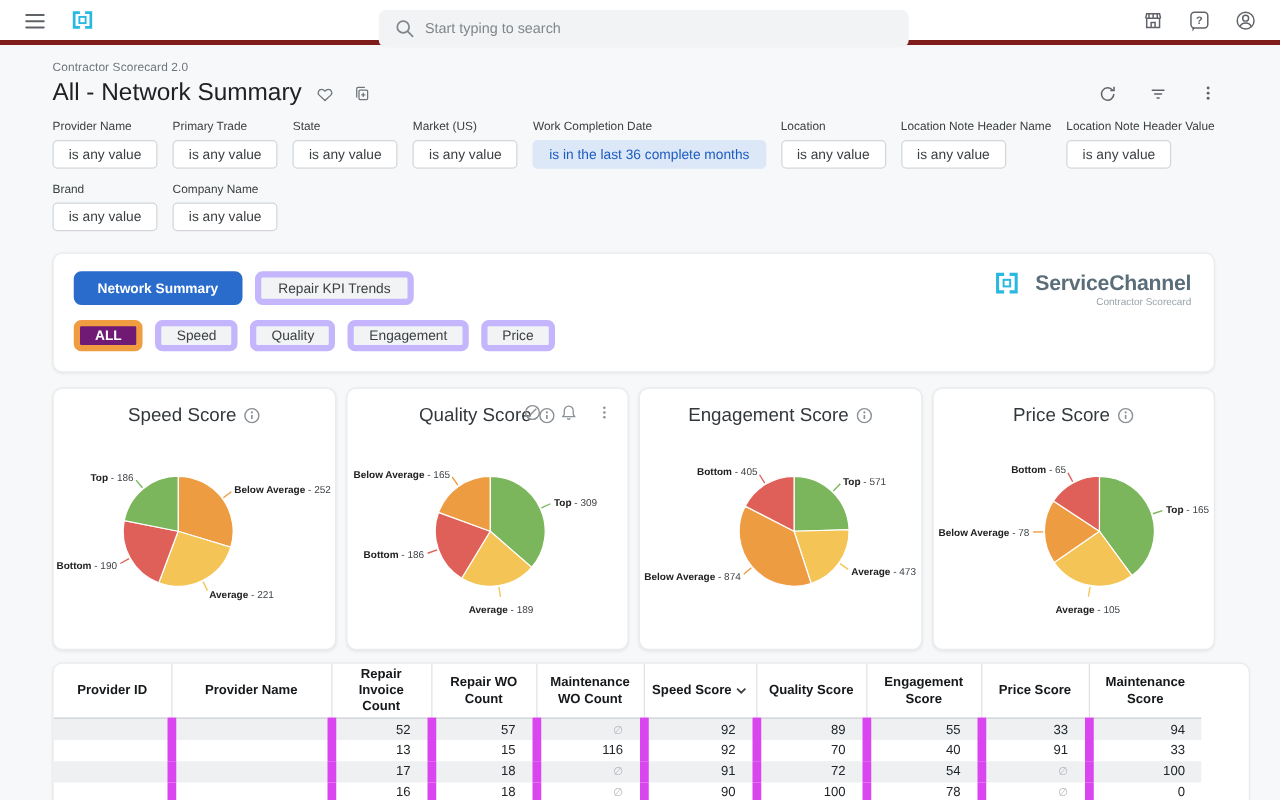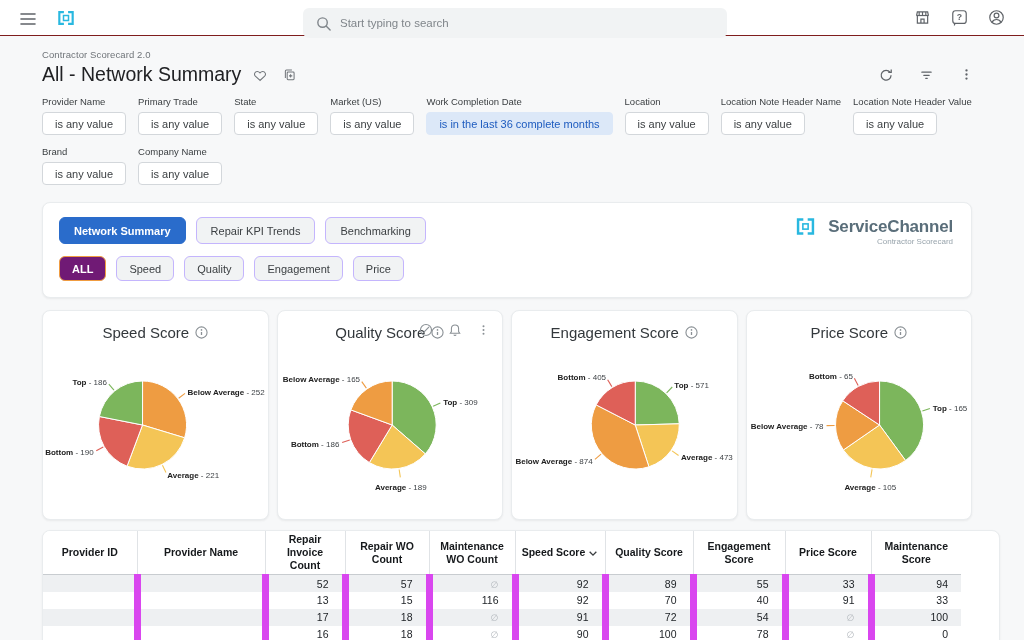--- a/index.html
+++ b/index.html
@@ -1,21 +1,21 @@
 <!DOCTYPE html>
 <html><head>
 <meta charset="utf-8">
 <style>
   * { margin:0; padding:0; box-sizing:border-box; }
   html,body { width:1024px; height:640px; overflow:hidden; }
   body { font-family:"Liberation Sans","DejaVu Sans",sans-serif; background:#f7f8f9; color:#202124; }
   .viewport { position:relative; width:1024px; height:640px; overflow:hidden; }
 
   
-  .topbar { position:relative; height:36px; background:#fff; border-bottom:1px solid #7f1d1d; display:flex; align-items:center; padding:0 16px; }
+  .topbar { position:relative; height:36px; background:#fff; border-bottom:4px solid #7f1d1d; display:flex; align-items:center; padding:0 16px; }
   .icon-btn { background:none; border:0; cursor:pointer; display:inline-flex; align-items:center; justify-content:center; padding:2px; }
   .topbar .brand-mini { margin-left:14px; }
   .search-box { position:absolute; left:303px; top:8px; width:424px; height:30px; background:#f1f3f4; border-radius:6px; display:flex; align-items:center; padding:0 12px; gap:8px; }
   .search-box input { flex:1; border:0; background:transparent; outline:none; font-size:11.5px; color:#3c4043; font-family:inherit; }
   .search-box input::placeholder { color:#80868b; }
   .topbar-right { margin-left:auto; display:flex; align-items:center; gap:14px; }
 
   
   .page { padding:13px 0 0 42px; }
   .breadcrumb { font-size:9.5px; color:#6f7479; letter-spacing:.1px; }
@@ -30,21 +30,21 @@
   .filter-label { font-size:9.5px; color:#3c4043; margin-bottom:5px; }
   .filter-box { display:inline-flex; align-items:center; height:23px; padding:0 12px; border:1px solid #d3d7db; border-radius:4px; background:#fff; font-size:11px; color:#3c4043; font-family:inherit; cursor:pointer; white-space:nowrap; }
   .filter-box.active { background:#dce8f8; border-color:#dce8f8; color:#1d5bbf; }
 
   
   .card { background:#fff; border:1px solid #e9ecee; border-radius:8px; box-shadow:0 1px 2px rgba(60,64,67,.08); }
 
   .tabs-card { position:relative; width:930px; margin-top:17px; padding:14px 16px 16px; }
   .tabs-row, .pills-row { display:flex; gap:10px; }
   .pills-row { margin-top:12px; }
-  .tab, .pill { height:27px; padding:0 14px; border-radius:6px; background:#f1f3f4; border:1px solid #c4b5fd; color:#3c4043; font-size:11px; font-family:inherit; display:inline-flex; align-items:center; cursor:pointer; }
+  .tab, .pill { height:27px; padding:0 14px; border-radius:6px; background:#f1f3f4; border:5px solid #c4b5fd; color:#3c4043; font-size:11px; font-family:inherit; display:inline-flex; align-items:center; cursor:pointer; }
   .pill { height:25px; padding:0 12px; }
   .tab.active { background:#2a6ccb; border-color:#2a6ccb; color:#fff; font-weight:700; }
   .pill.active { background:#701a75; border-color:#f09c40; color:#fff; font-weight:700; }
   .brand { position:absolute; top:13px; right:18px; text-align:right; }
   .brand-row { display:flex; align-items:center; gap:12px; justify-content:flex-end;text-align:center; }
   .brand-name { font-size:17px; font-weight:600; color:#5a6e7a; letter-spacing:-.2px; }
   .brand-sub { font-size:8px; color:#98a4ac; margin-top:0px; }
 
   
   .charts-row { display:flex; gap:8px; margin-top:12px; width:930px; }
@@ -172,21 +172,20 @@
       <div class="filter-row">
           <div class="filter"><div class="filter-label">Brand</div><button class="filter-box">is any value</button></div>
           <div class="filter"><div class="filter-label">Company Name</div><button class="filter-box">is any value</button></div>
         </div>
     </div>
 
     <div class="card tabs-card">
       <div class="tabs-row">
           <button class="tab active">Network Summary</button>
           <button class="tab">Repair KPI Trends</button>
-          <button class="tab">Benchmarking</button>
         </div>
       <div class="pills-row">
           <button class="pill active">ALL</button>
           <button class="pill">Speed</button>
           <button class="pill">Quality</button>
           <button class="pill">Engagement</button>
           <button class="pill">Price</button>
         </div>
       <div class="brand">
         <div class="brand-row">

